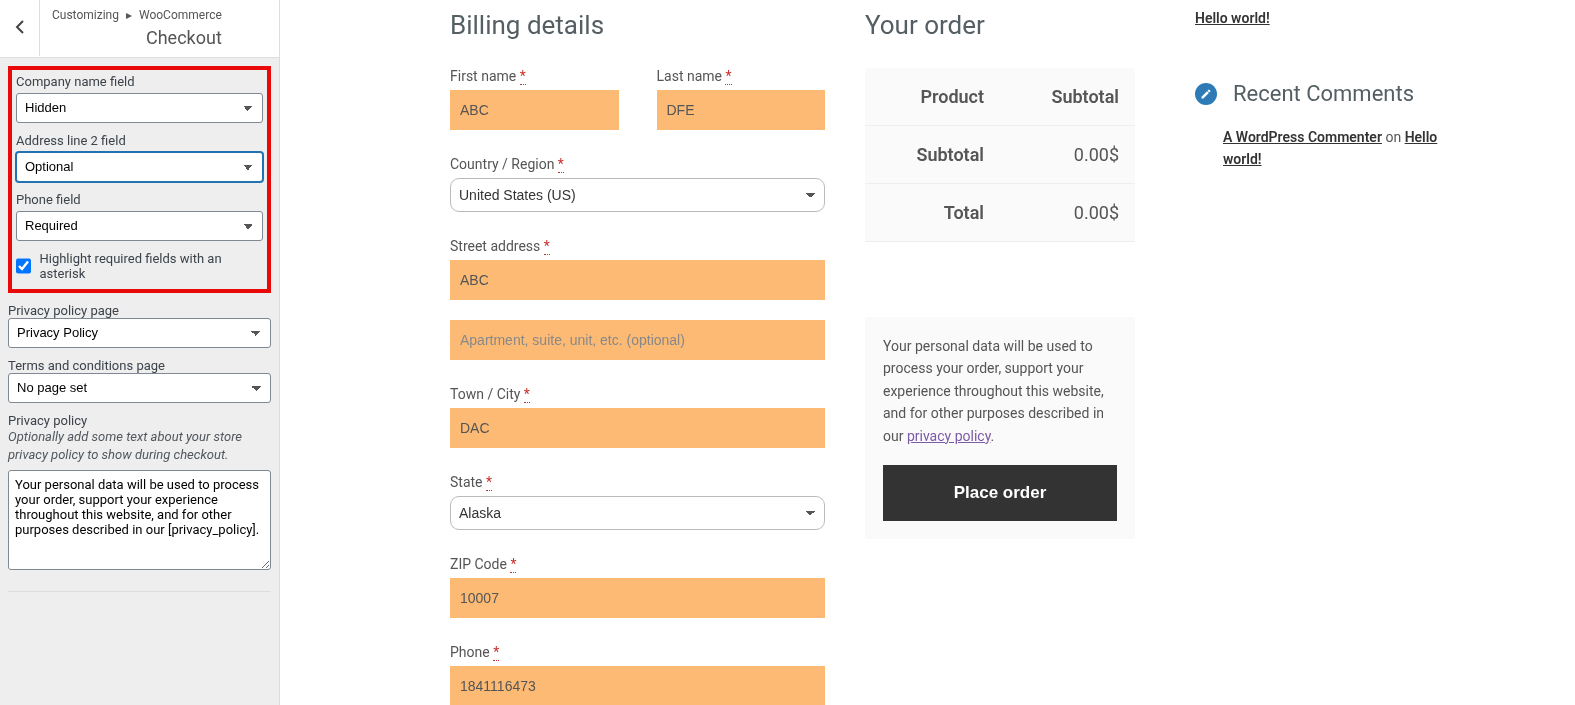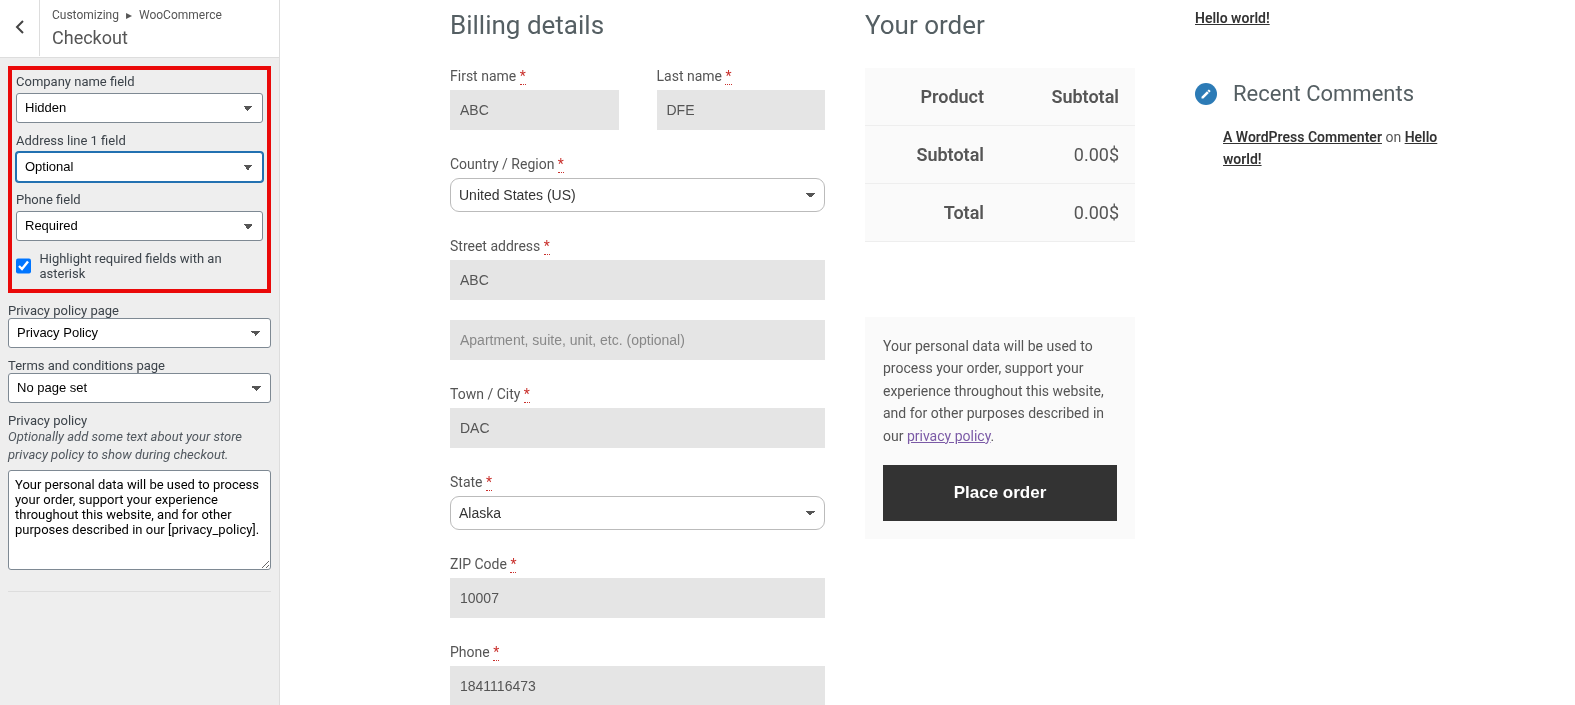--- a/index.html
+++ b/index.html
@@ -14,20 +14,21 @@
   .sidebar {
     width: 280px;
     background: #eee;
     border-right: 1px solid #ddd;
     min-height: 705px;
   }
   .sidebar-header {
     display: flex;
     background: #fff;
     border-bottom: 1px solid #ddd;
+    text-align: right;
   }
   .back-btn {
     width: 40px; height: 56px;
     display: flex; align-items: center; justify-content: center;
     font-size: 18px; color: #444;
     border-right: 1px solid #ddd;
     cursor: pointer;
   }
   .crumb {
     padding: 8px 12px;
@@ -81,21 +82,21 @@
 
   h2.section {
     font-size: 26px; color: #555f63; font-weight: 400; margin-bottom: 28px;
   }
   .field { margin-bottom: 26px; }
   .two-col { display:flex; gap: 38px; }
   .two-col .field { flex:1; }
   .lbl { font-size: 14px; color:#555; margin-bottom:6px; display:block; }
   .req { color:#c9302c; border-bottom:1px dotted #c9302c; }
   .txt-input {
-    width:100%; height: 40px; background:#e5e5e5; border:none;
+    width:100%; height: 40px; background:#fdba74; border:none;
     padding: 16px 10px; font-size: 14px; color:#555;
   }
   .txt-input::placeholder { color:#888; }
   .wide-select {
     width:100%; height: 34px; border:1px solid #bbb; border-radius:9px;
     padding: 0 26px 0 8px; background:#fff; font-size:14px; color:#333;
     -webkit-appearance:none; appearance:none;
     background-image: linear-gradient(45deg, transparent 50%, #555 50%), linear-gradient(-45deg, transparent 50%, #555 50%);
     background-position: calc(100% - 14px) 14px, calc(100% - 9px) 14px;
     background-size:5px 5px,5px 5px; background-repeat:no-repeat;
@@ -149,21 +150,21 @@
     <div class="sidebar-body">
 
       <div class="highlight-box">
         <div class="control-group">
           <label class="control-label">Company name field</label>
           <select class="select">
             <option>Hidden</option>
           </select>
         </div>
         <div class="control-group">
-          <label class="control-label">Address line 1 field</label>
+          <label class="control-label">Address line 2 field</label>
           <select class="select focused">
             <option>Optional</option>
           </select>
         </div>
         <div class="control-group">
           <label class="control-label">Phone field</label>
           <select class="select">
             <option>Required</option>
           </select>
         </div>

